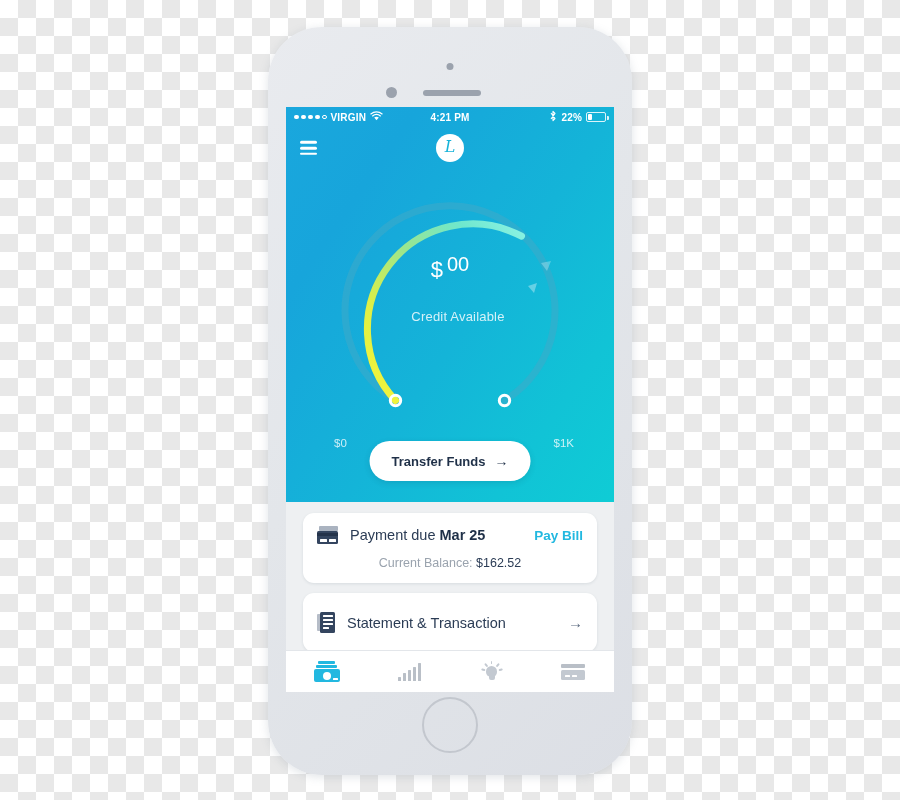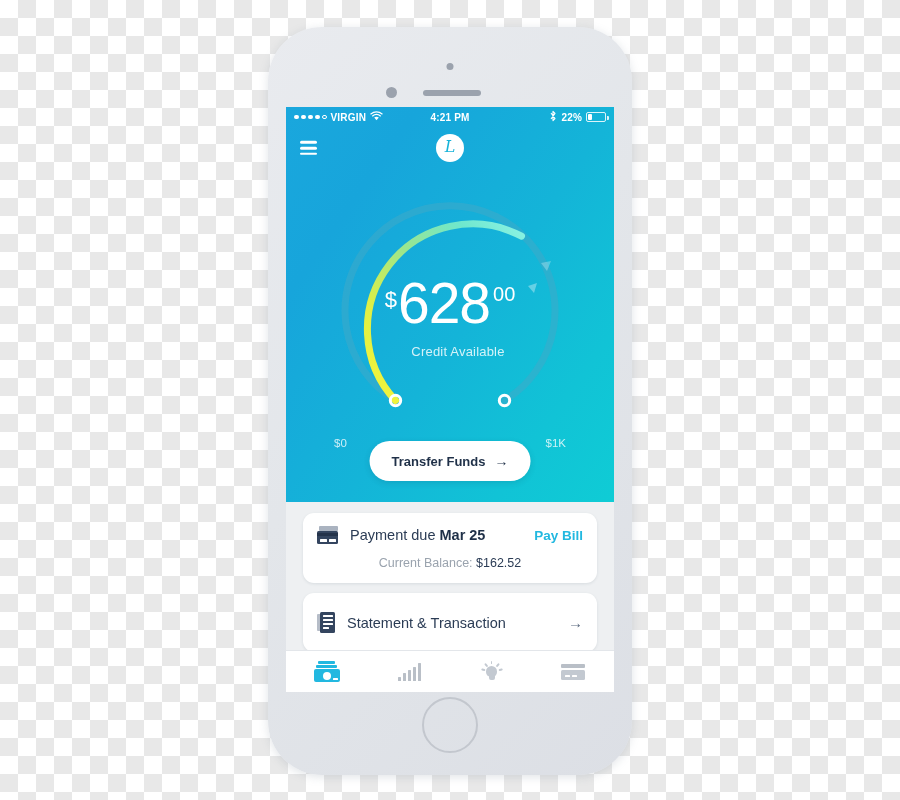--- a/index.html
+++ b/index.html
@@ -176,21 +176,21 @@
   .credit-label {
     margin-top:12px; font-size:13px; font-weight:300;
     color:rgba(255,255,255,.82); letter-spacing:.2px;margin-left:16px;
   }
 
   .endcap-label {
     position:absolute; font-size:11.5px;
     color:rgba(255,255,255,.78); font-weight:400;
   }
   .lbl-min { left:48px; top:268px; }
-  .lbl-max { right:48px; top:268px; }
+  .lbl-max { right:40px; top:268px; }
 
   .transfer-btn {
     position:absolute; left:50%; top:272px; transform:translateX(-50%);
     background:#ffffff; border:none;
     border-radius:22px;
     padding:12px 22px;
     display:flex; align-items:center; gap:9px;
     font-family:"Liberation Sans", sans-serif;
     font-size:13px; font-weight:bold; color:#1f3048;
     cursor:pointer;
@@ -419,21 +419,20 @@
           <polygon points="203,95 212,92 209,102" fill="#ffffff" fill-opacity="0.35"></polygon>
           <polygon points="216,72 226,70 222,80" fill="#ffffff" fill-opacity="0.28"></polygon>
 
           <circle cx="70.5" cy="209.5" r="5.2" fill="none" stroke="#ffffff" stroke-width="3"></circle>
           <circle cx="179.5" cy="209.5" r="5.2" fill="none" stroke="#ffffff" stroke-width="3"></circle>
         </svg>
 
         <div class="gauge-center">
           <div class="amount">
             <span class="amt-sym">$</span>
-            <span class="amt-int">628</span>
             <span class="amt-cents">00</span>
           </div>
           <div class="credit-label">Credit Available</div>
         </div>
 
         <div class="endcap-label lbl-min">$0</div>
         <div class="endcap-label lbl-max">$1K</div>
 
         <button class="transfer-btn">
           <span>Transfer Funds</span>

